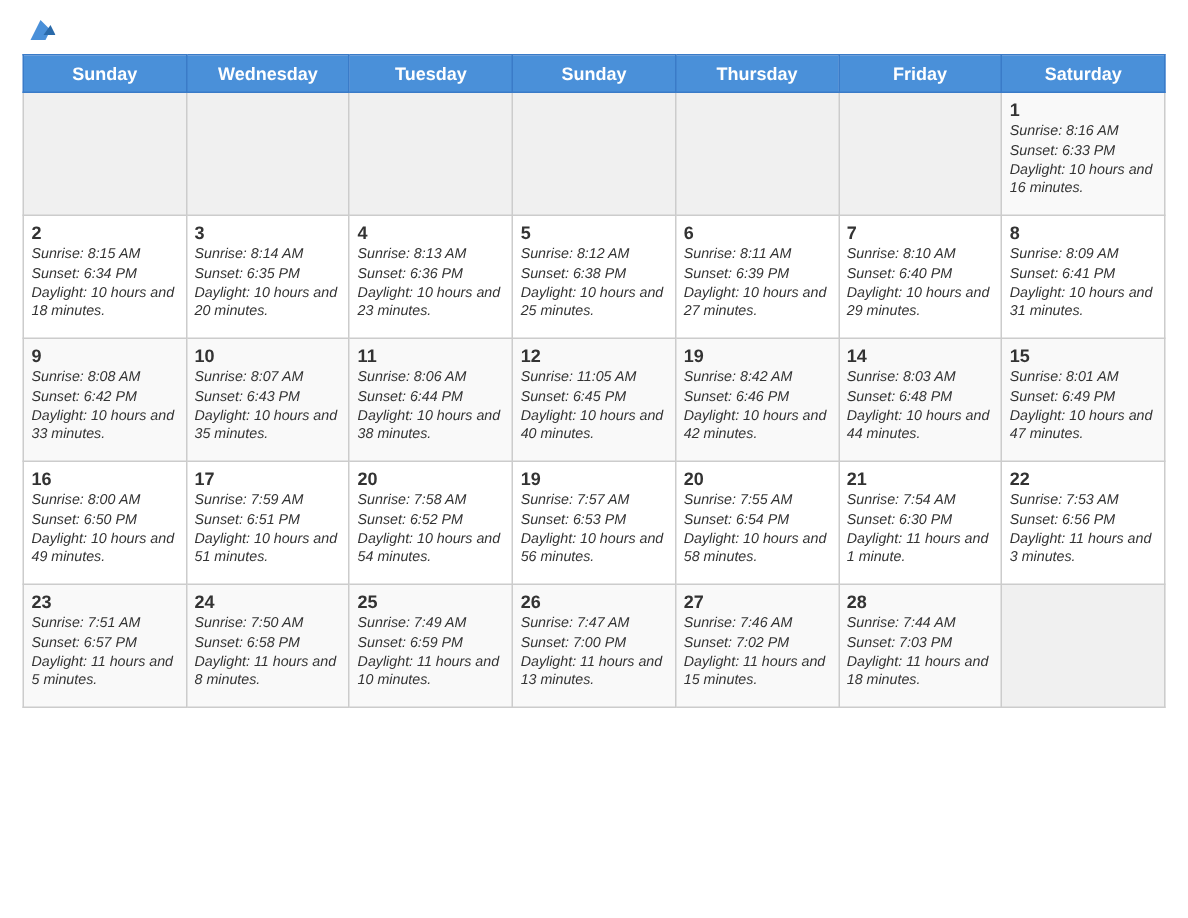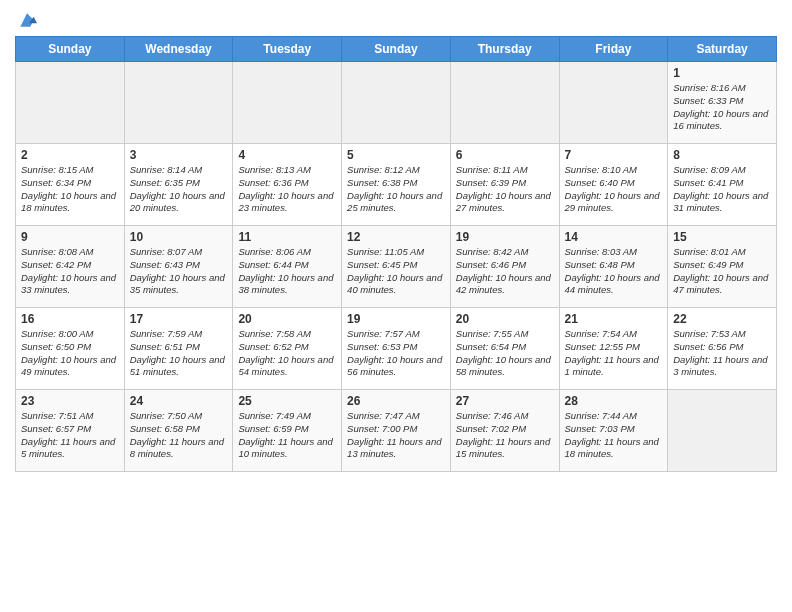--- a/index.html
+++ b/index.html
@@ -259,21 +259,21 @@
           </td>
           <td>
             <span class="day-num">20</span>
             <div class="day-info">Sunrise: 7:55 AM
 Sunset: 6:54 PM
 Daylight: 10 hours and 58 minutes.</div>
           </td>
           <td>
             <span class="day-num">21</span>
             <div class="day-info">Sunrise: 7:54 AM
-Sunset: 12:55 PM
+Sunset: 6:30 PM
 Daylight: 11 hours and 1 minute.</div>
           </td>
           <td>
             <span class="day-num">22</span>
             <div class="day-info">Sunrise: 7:53 AM
 Sunset: 6:56 PM
 Daylight: 11 hours and 3 minutes.</div>
           </td>
         </tr>
         <tr>

